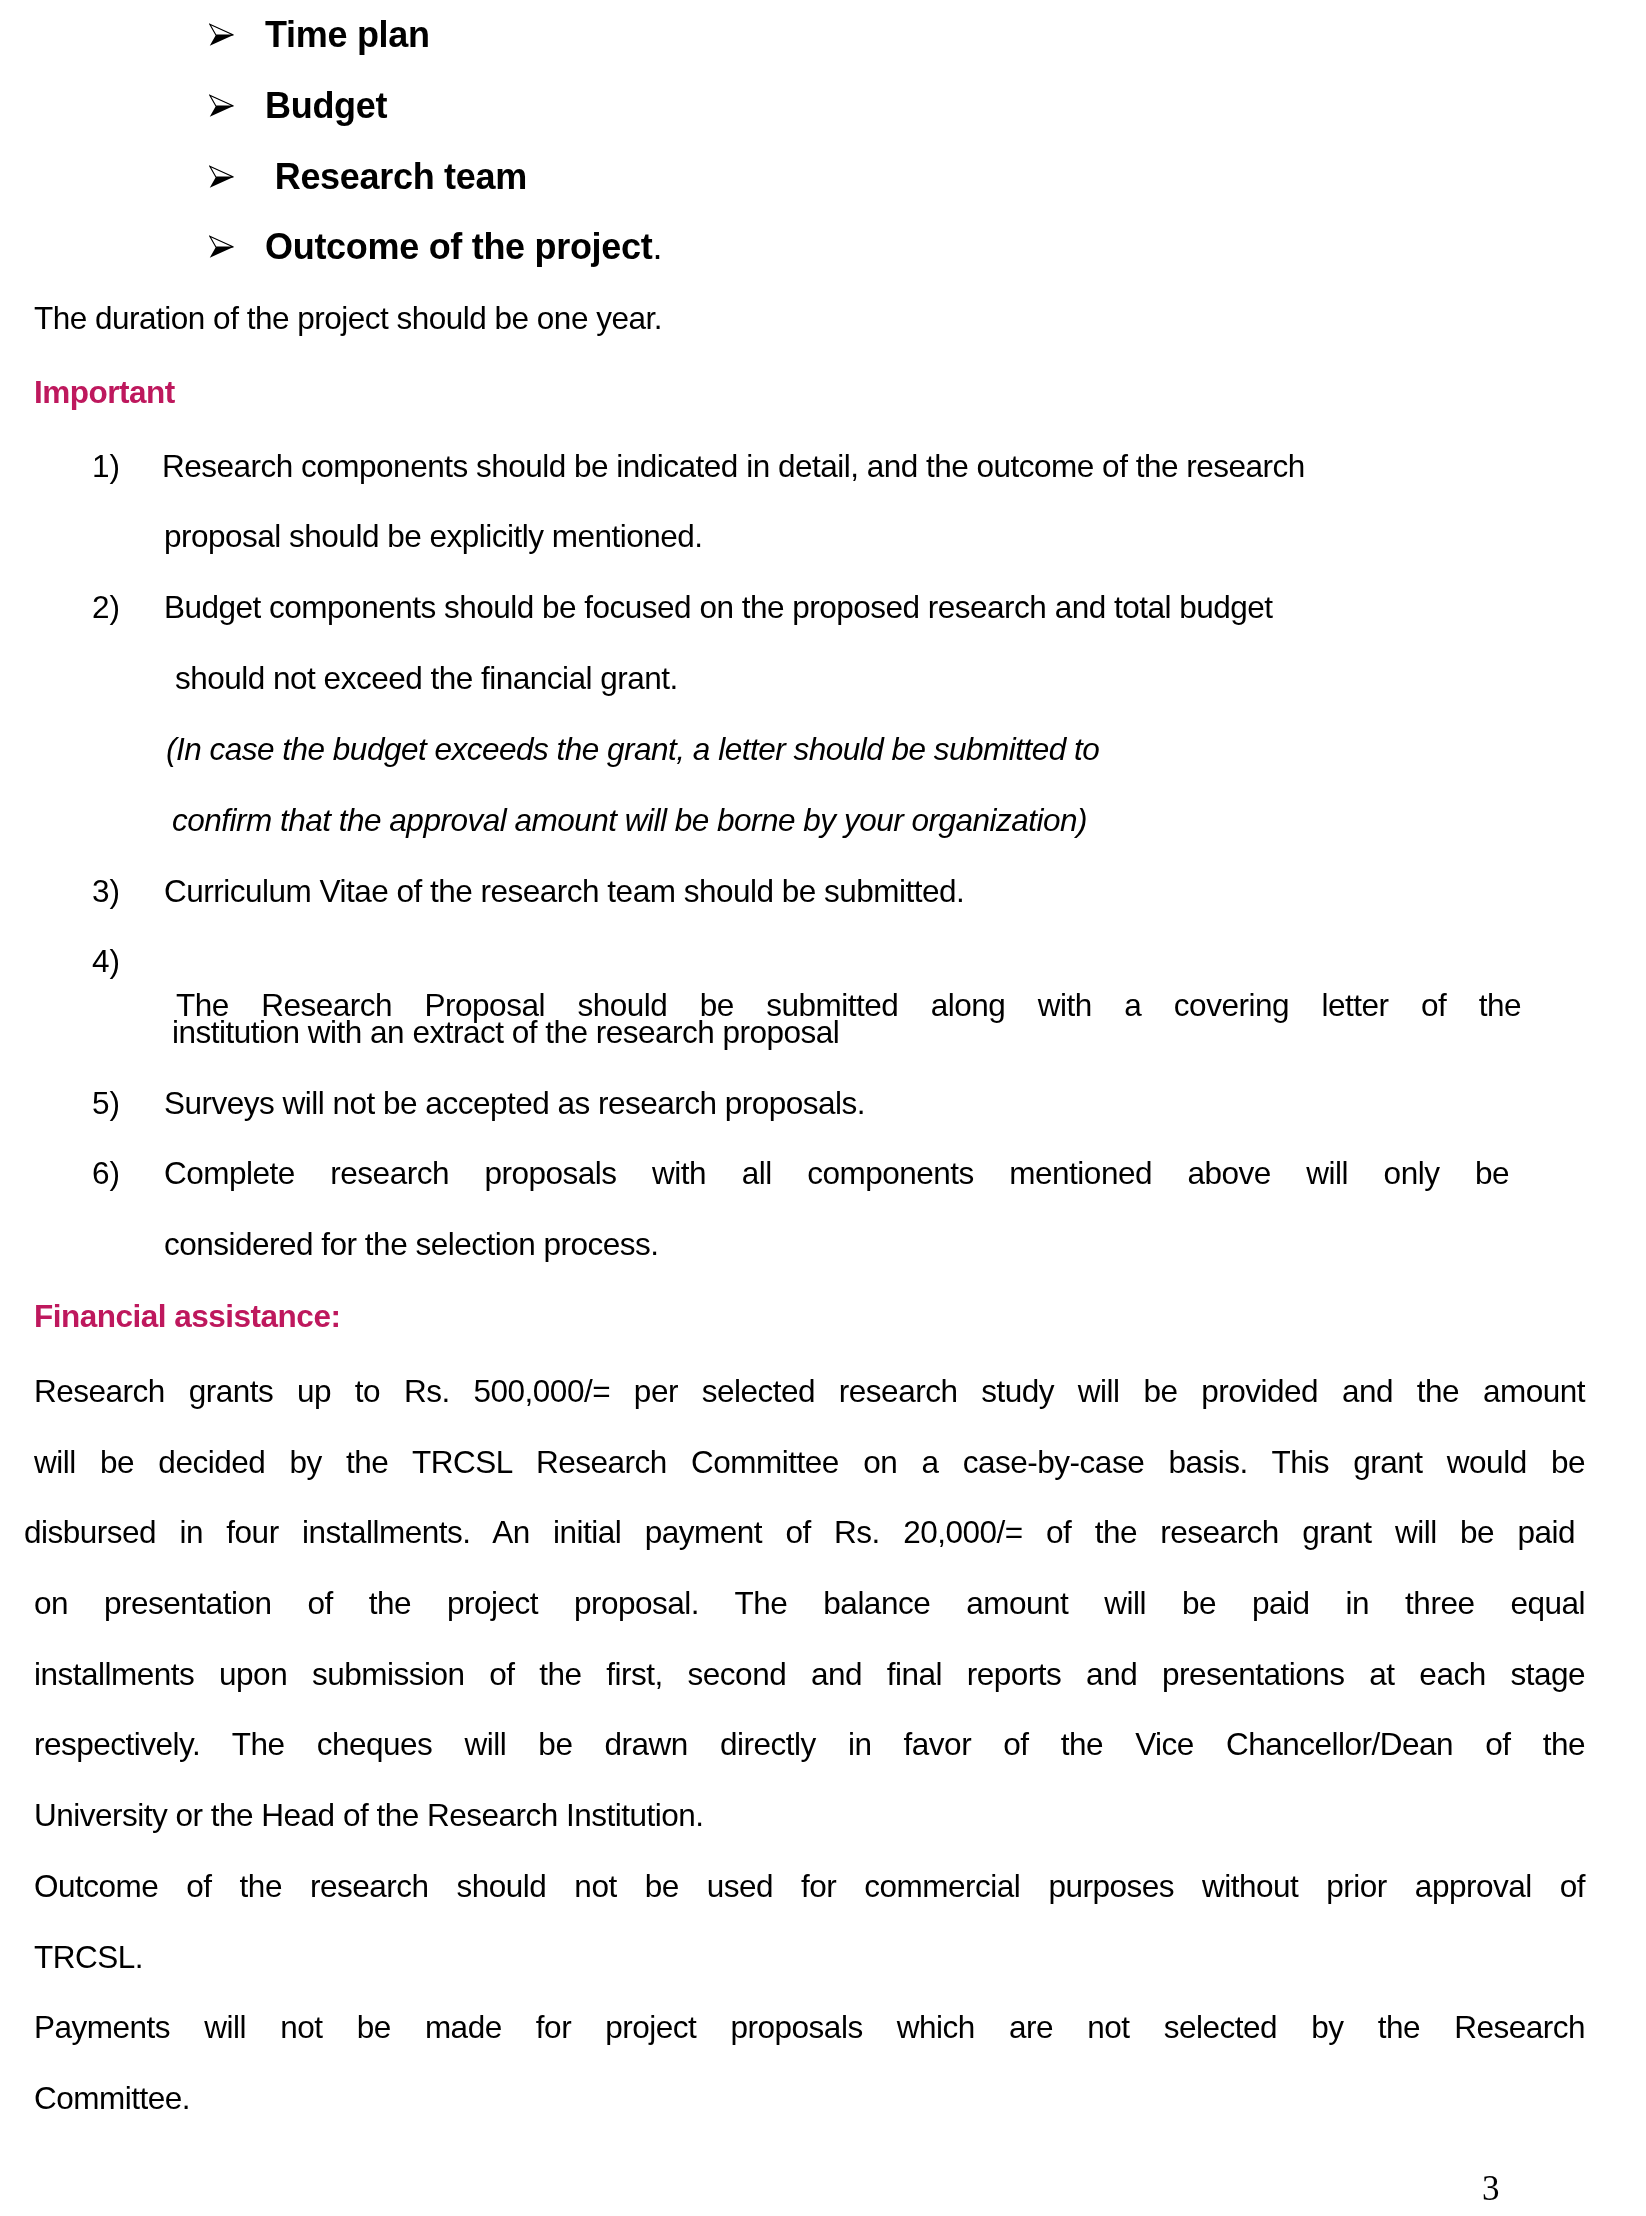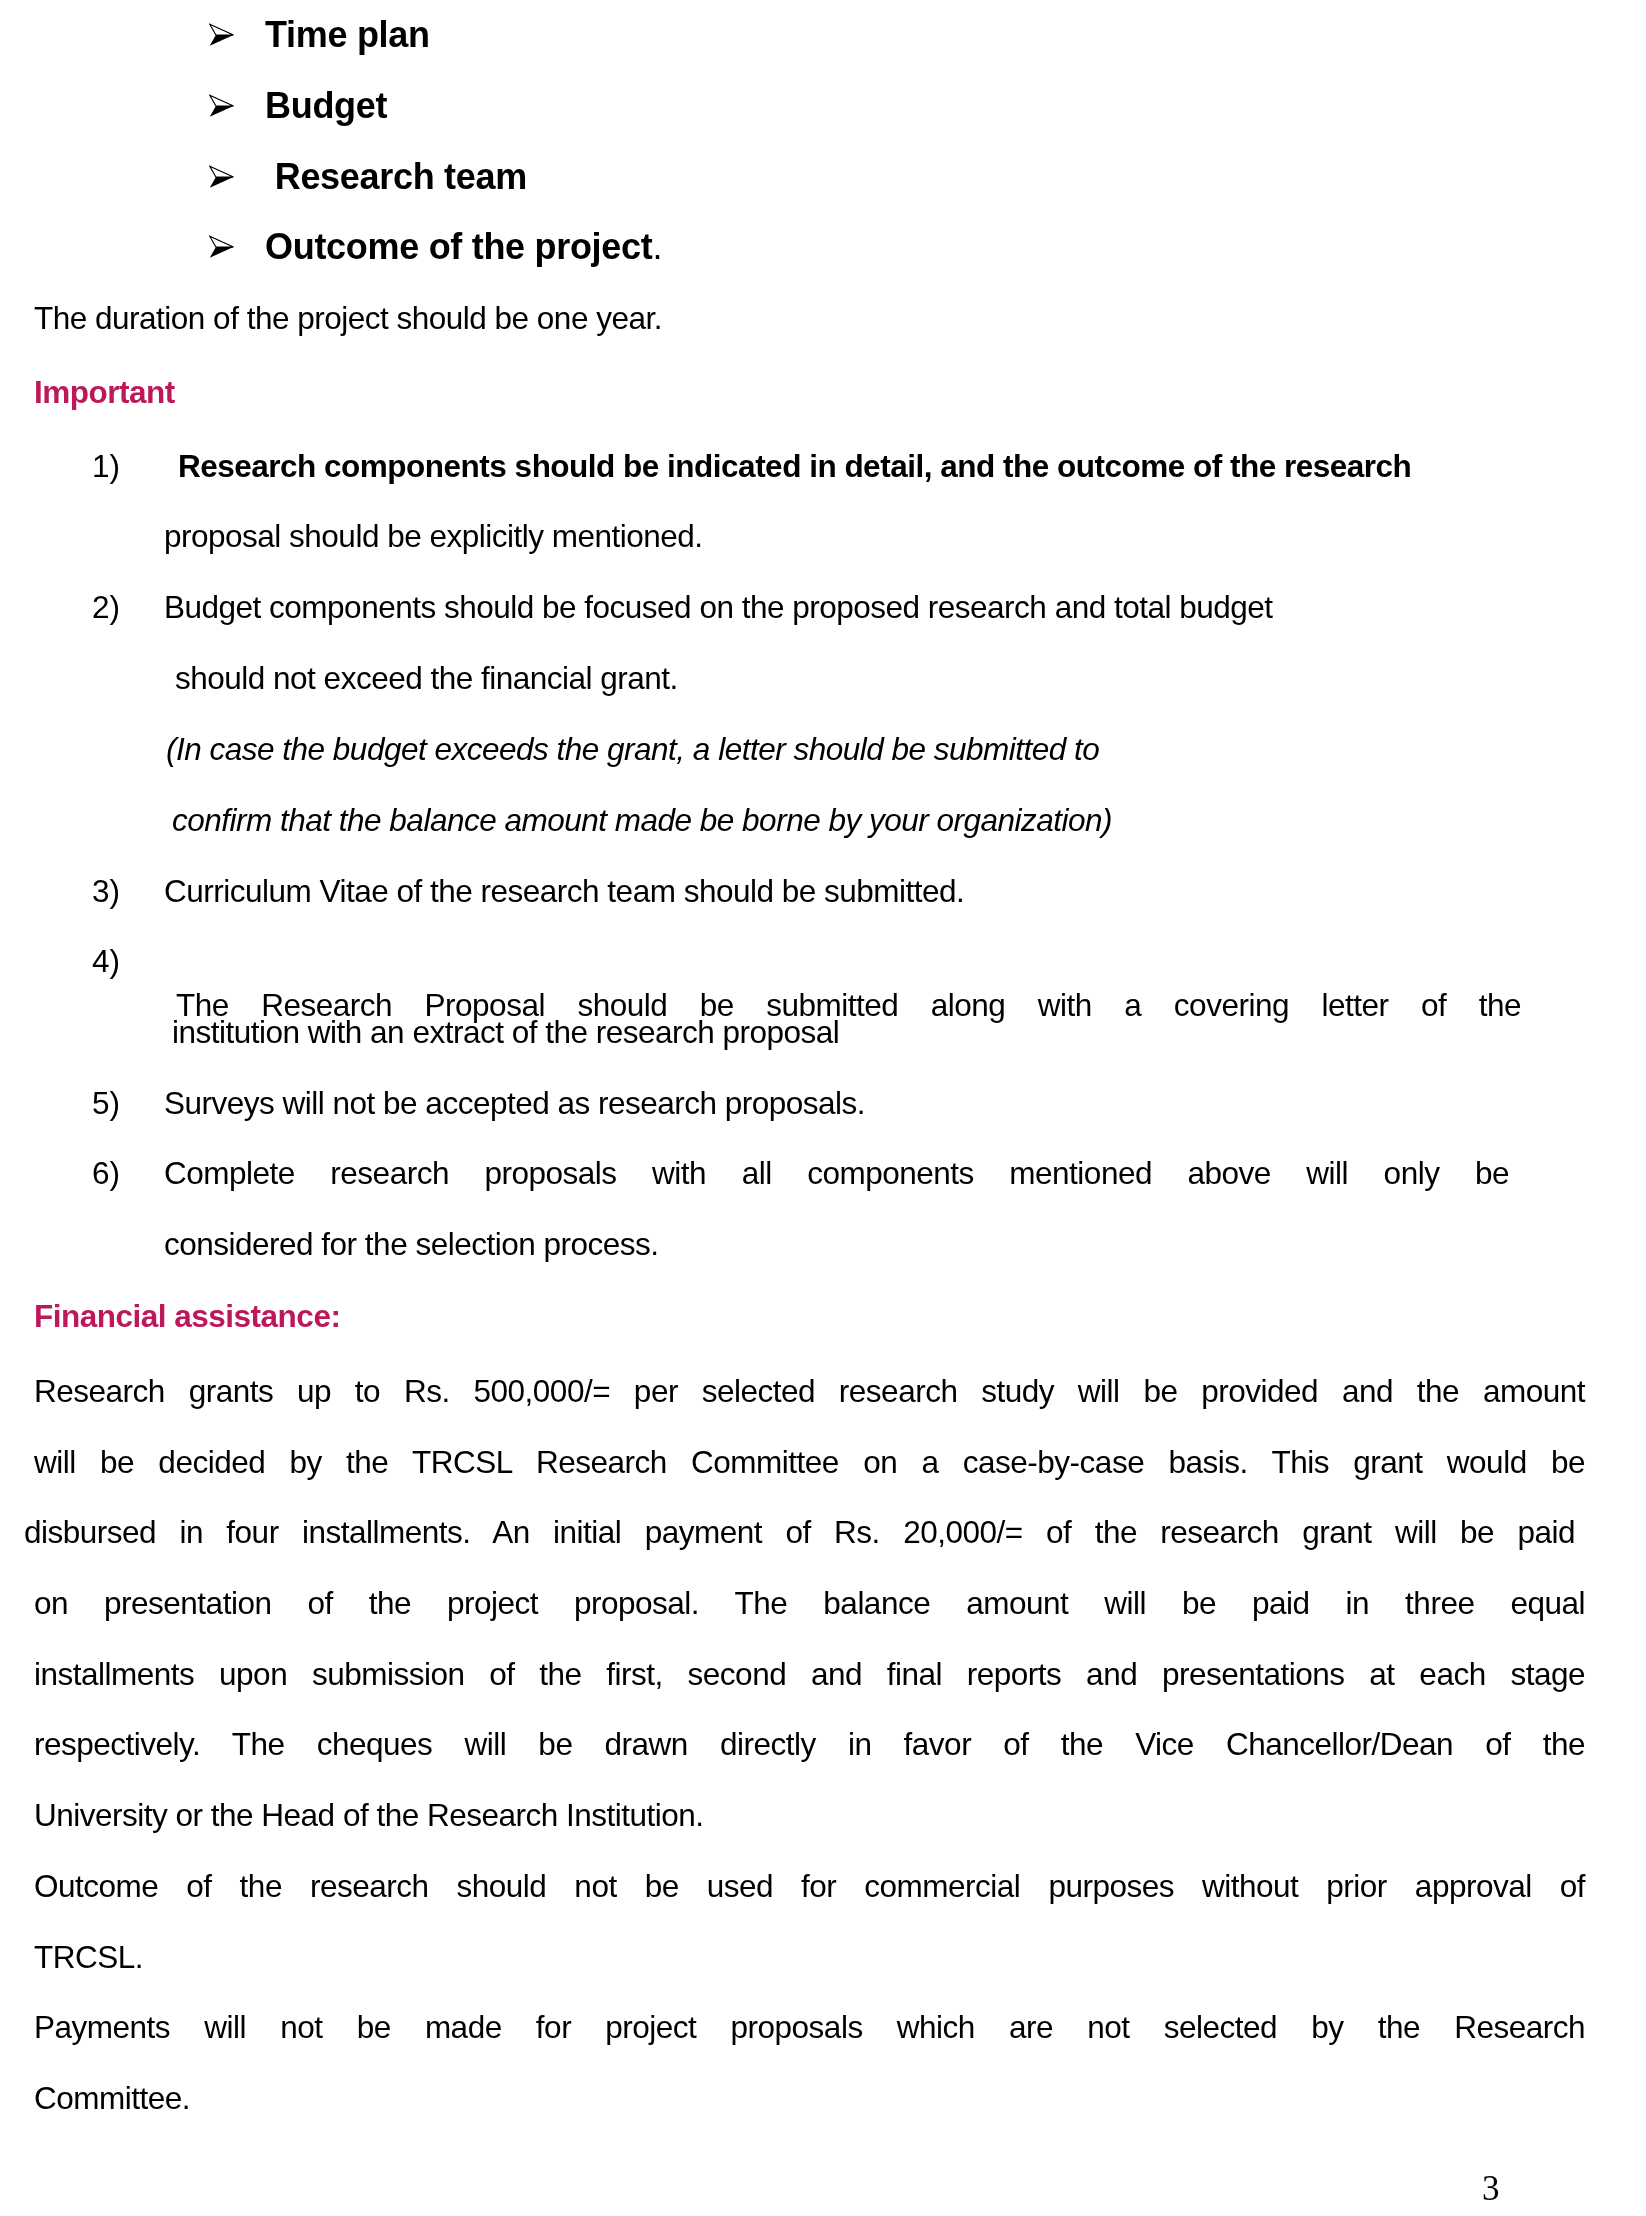--- a/index.html
+++ b/index.html
@@ -51,28 +51,28 @@
       <path d="M1 3 L32 17 L9 17 Z" fill="#fff" stroke="#000" stroke-width="1.5"></path>
     </svg>
 </div>
 <span class="bullet-text" style="left:265px; top:224px;"><span>Outcome of the project</span><span style="font-weight:normal;">.</span></span>
 
 <div class="line" style="left:34px; top:295px;">The duration of the project should be one year.</div>
 
 <div class="line heading" style="left:34px; top:369px;">Important</div>
 
 <div class="num" style="top:443px;">1)</div>
-<div class="line" style="left:178px; top:443px;font-weight:bold;">Research components should be indicated in detail, and the outcome of the research</div>
+<div class="line" style="left:162px; top:443px;">Research components should be indicated in detail, and the outcome of the research</div>
 <div class="line" style="left:164px; top:513px;">proposal should be explicitly mentioned.</div>
 
 <div class="num" style="top:584px;">2)</div>
 <div class="line" style="left:164px; top:584px;">Budget components should be focused on the proposed research and total budget</div>
 <div class="line" style="left:175px; top:655px;">should not exceed the financial grant.</div>
 <div class="line italic" style="left:166px; top:726px;">(In case the budget exceeds the grant, a letter should be submitted to</div>
-<div class="line italic" style="left:172px; top:797px;">confirm that the balance amount made be borne by your organization)</div>
+<div class="line italic" style="left:172px; top:797px;">confirm that the approval amount will be borne by your organization)</div>
 
 <div class="num" style="top:868px;">3)</div>
 <div class="line" style="left:164px; top:868px;">Curriculum Vitae of the research team should be submitted.</div>
 
 <div class="num" style="top:938px;">4)</div>
 <div class="line" style="left:176px; top:938px; width:1345px; white-space:normal; text-align:justify; text-align-last:justify;margin-top:44px;">The Research Proposal should be submitted along with a covering letter of the</div>
 <div class="line" style="left:164px; top:1009px;margin-left:8px;">institution with an extract of the research proposal</div>
 
 <div class="num" style="top:1080px;">5)</div>
 <div class="line" style="left:164px; top:1080px;">Surveys will not be accepted as research proposals.</div>

